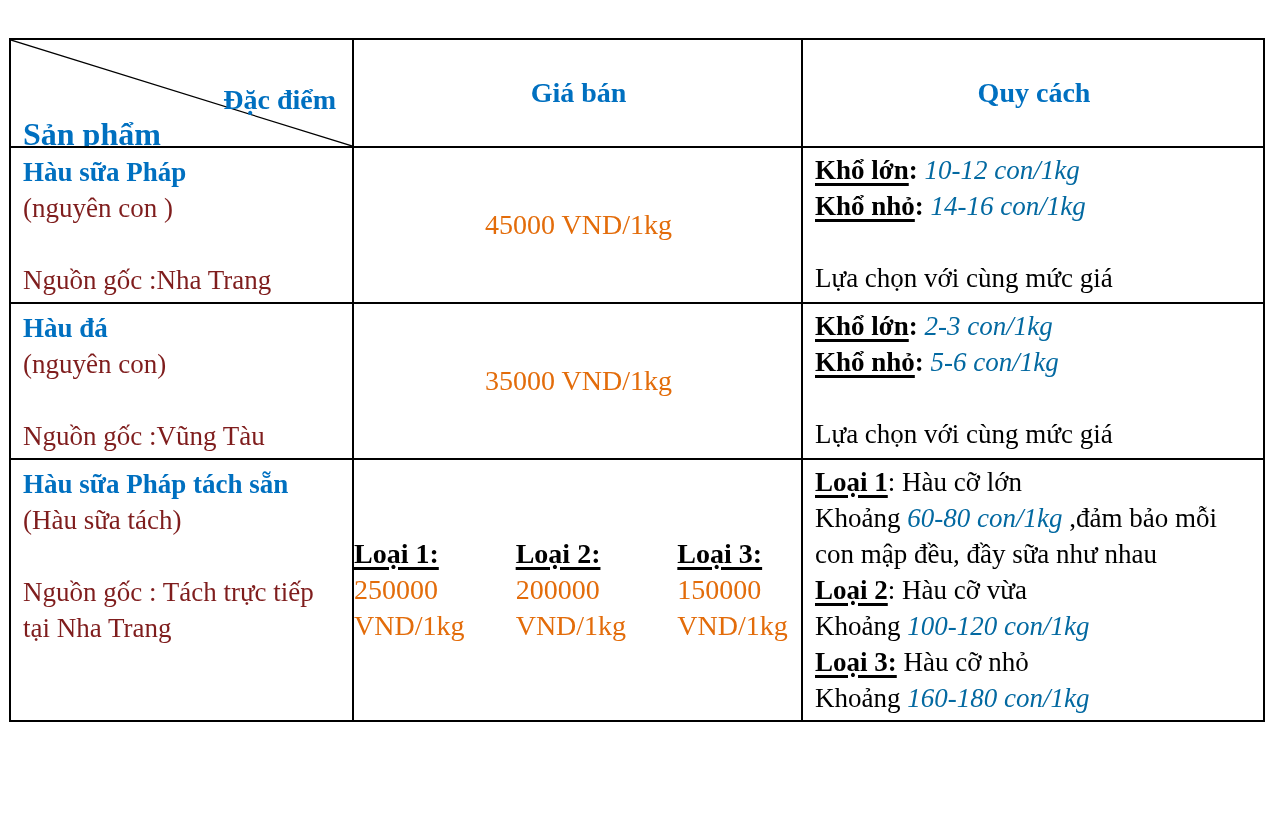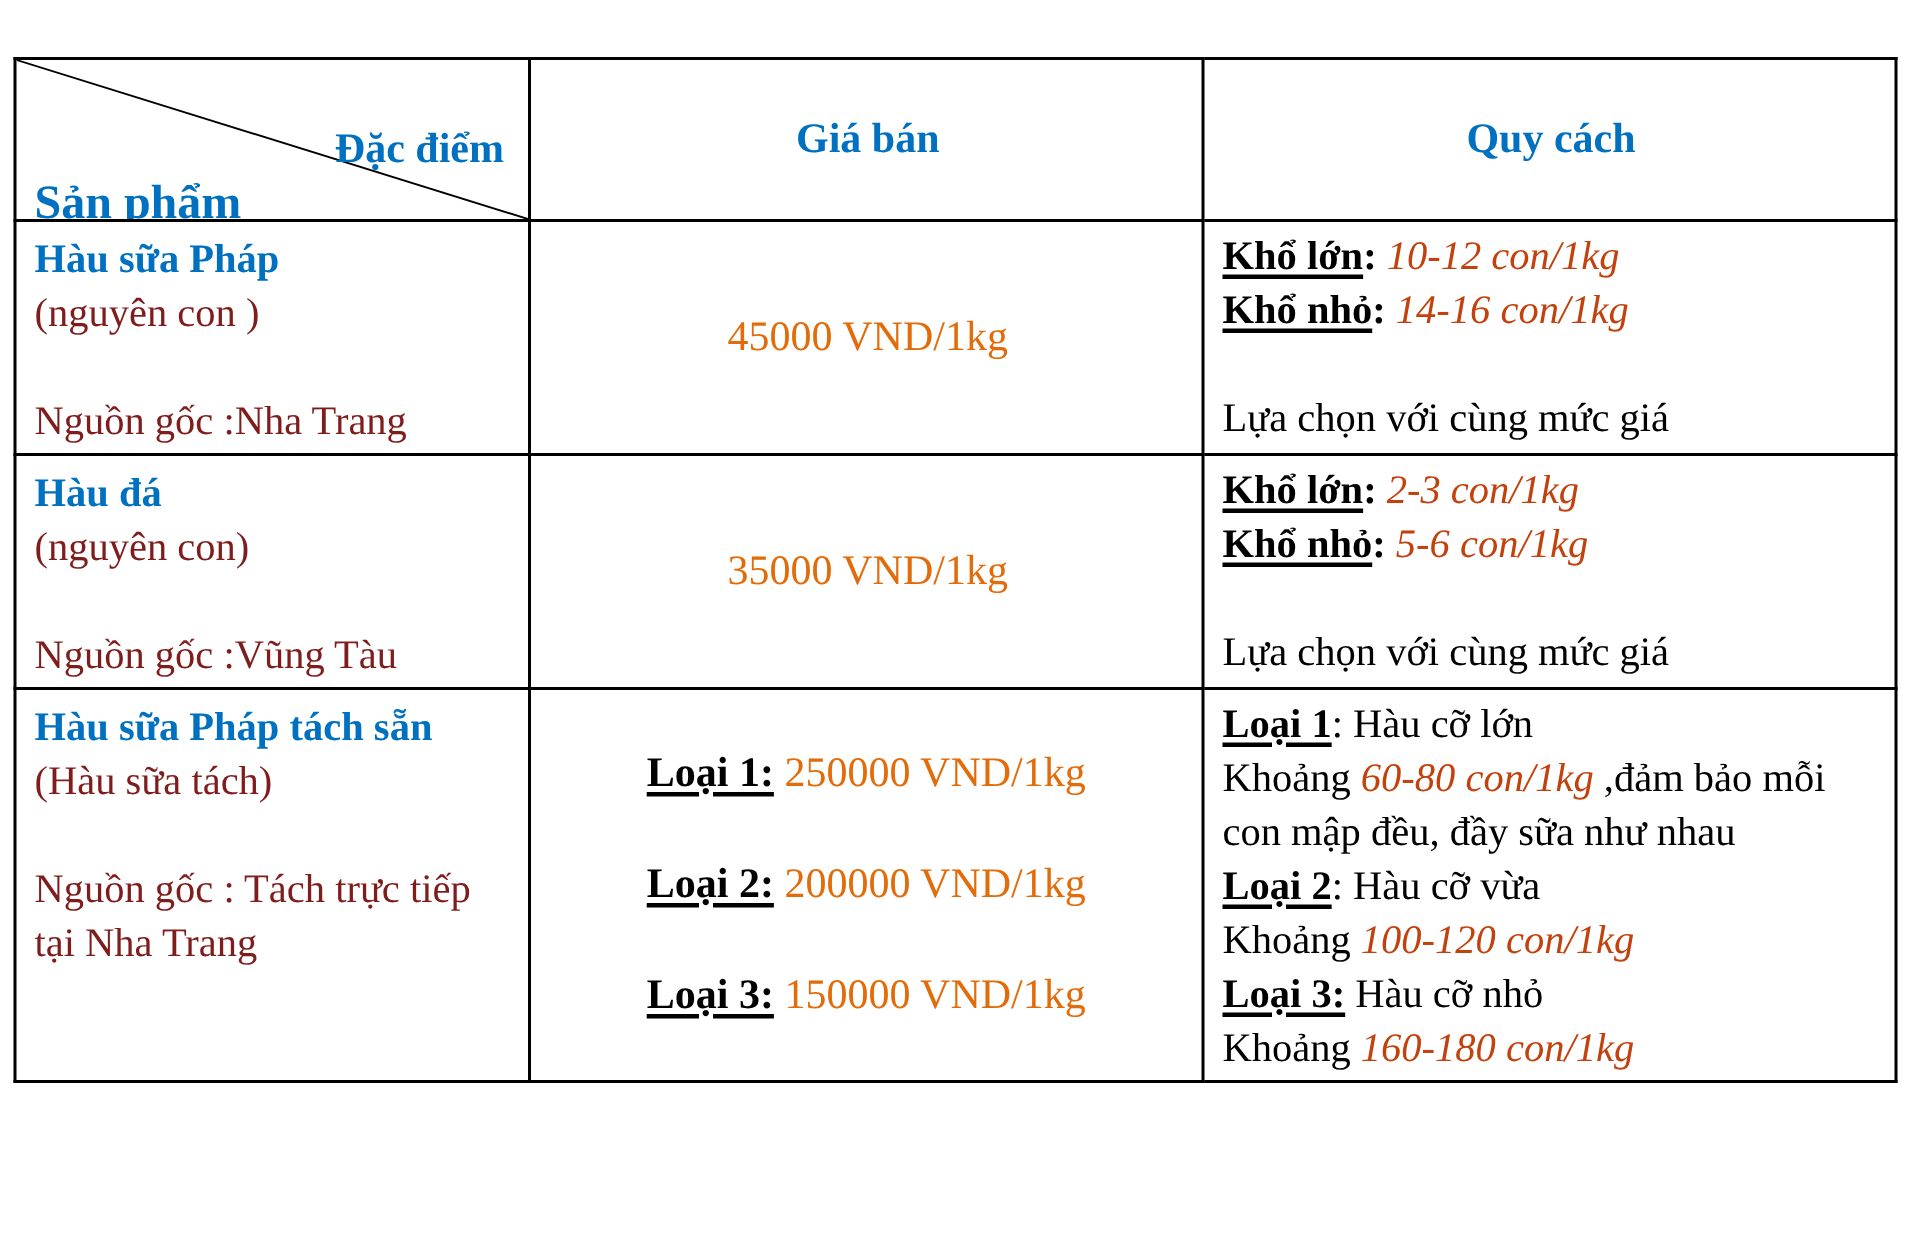--- a/index.html
+++ b/index.html
@@ -40,21 +40,21 @@
   tr.r2   td { height: 155px; margin-top: 36px; }
   tr.r3   td { height: 233px; }
   .orange { color: #E36C0A; }
   .bold   { font-weight: bold; }
   .bu {
     font-weight: bold;
     text-decoration: underline;
     text-decoration-thickness: 2.5px;
     text-underline-offset: 4px;
   }
-  .oi { color: #c2410c; font-style: italic; }
+  .oi { color: #0369a1; font-style: italic; }
 
   
   td.head-cell {
     vertical-align: middle;
     text-align: center;
     color: #0070C0;
     font-weight: bold;
     font-size: 28px;
   }
   td.diag-cell { position: relative; padding: 0; }
@@ -78,21 +78,21 @@
   td.price-cell {
     vertical-align: middle;
     text-align: center;
     color: #E36C0A;
     font-size: 28px;
   }
   td.price-cell-tiers { vertical-align: middle; padding: 0; }
   .price-stack {
     height: 100%;
     display: flex;
-    flex-direction: column;
+    flex-direction: row;
     justify-content: center;
     align-items: center;
     gap: 38px;
     font-size: 28px;
   }
 
   
   td.spec-cell { padding-top: 4px; }
 </style>
 </head>

